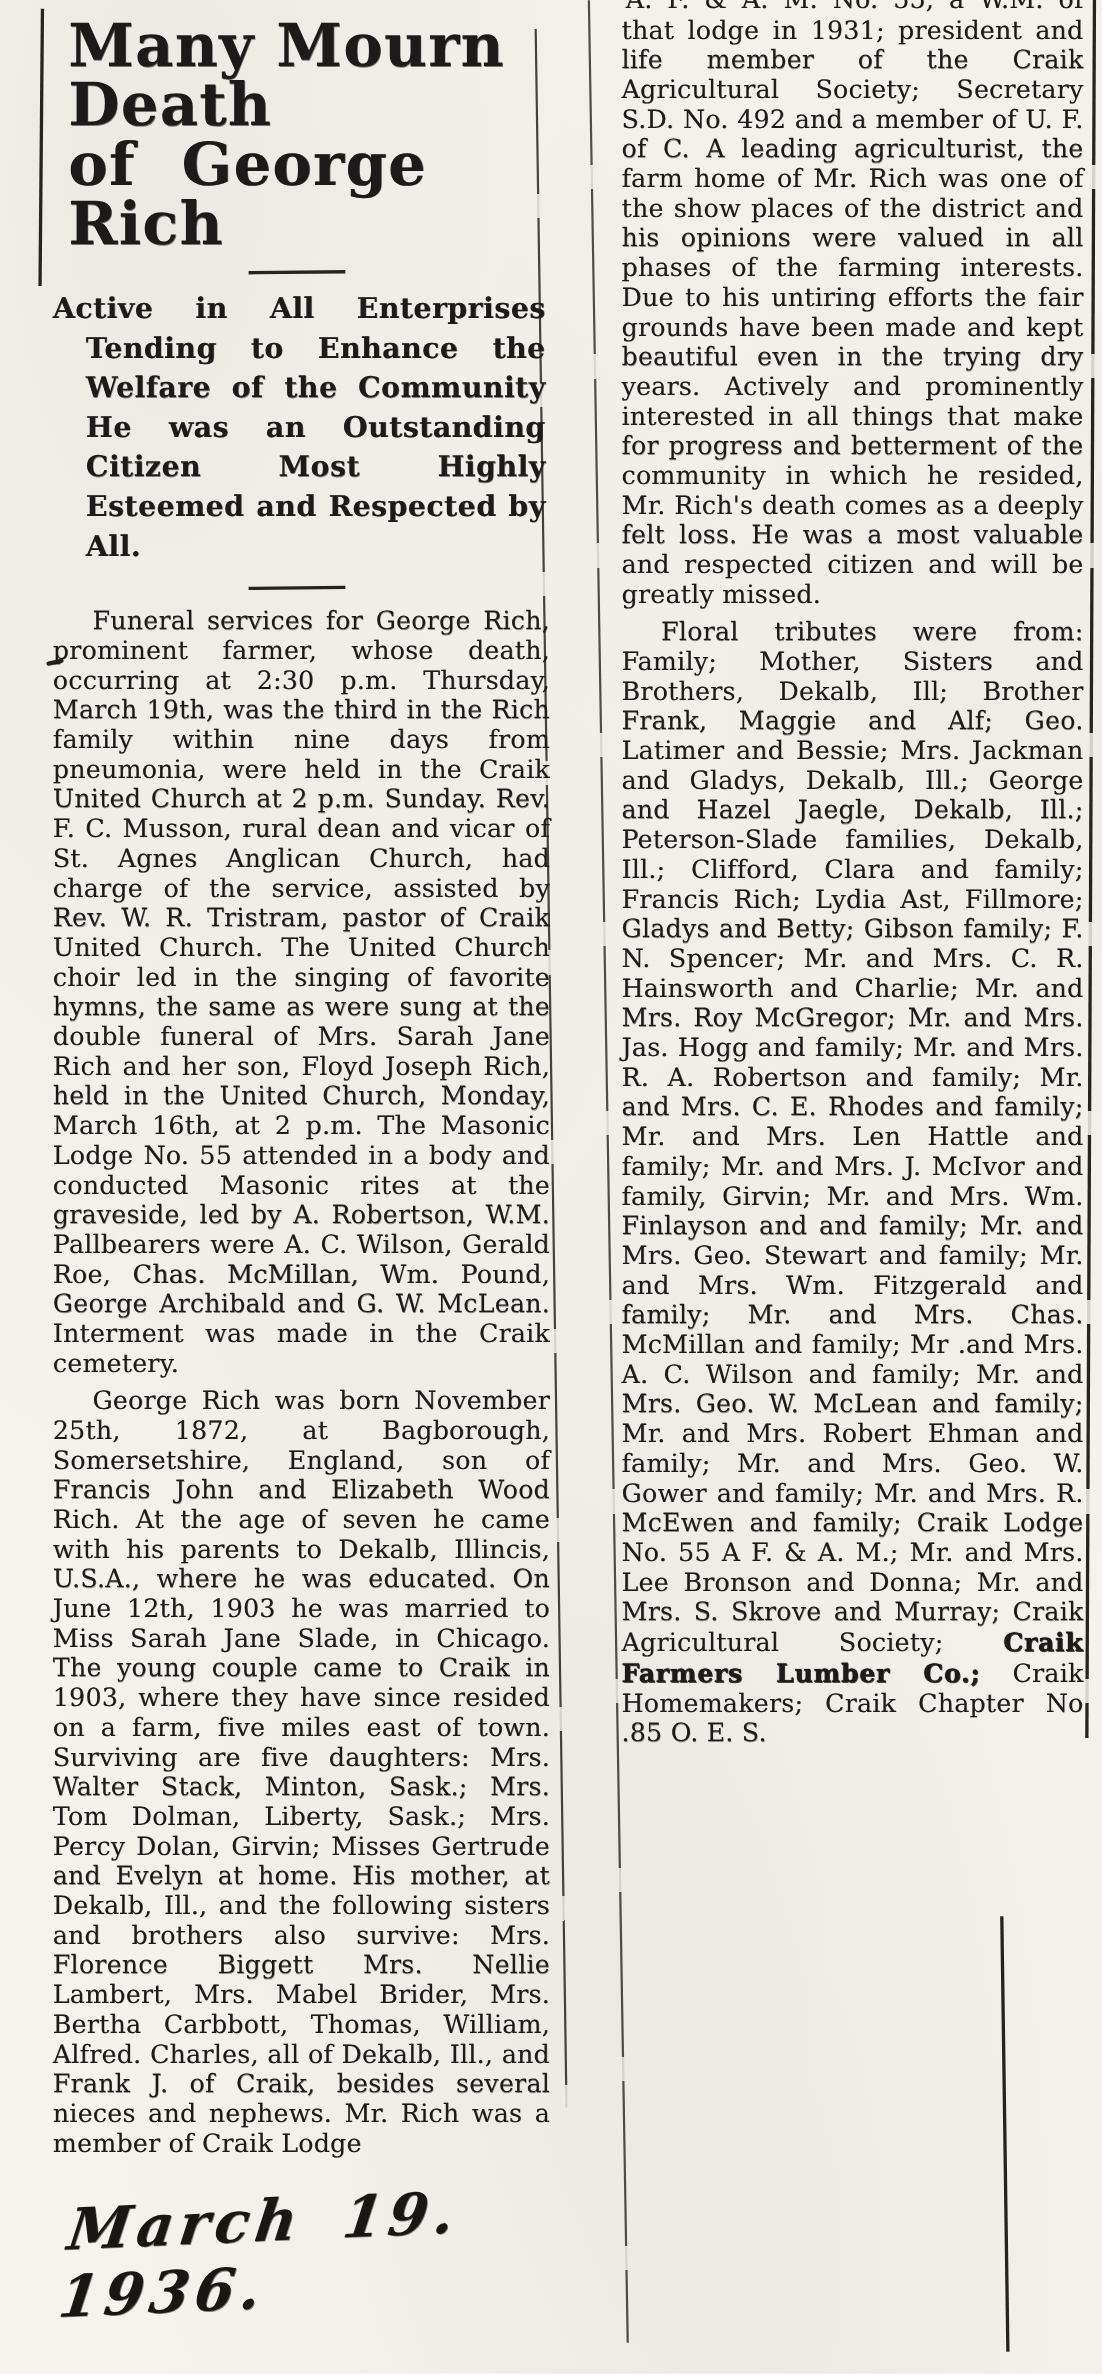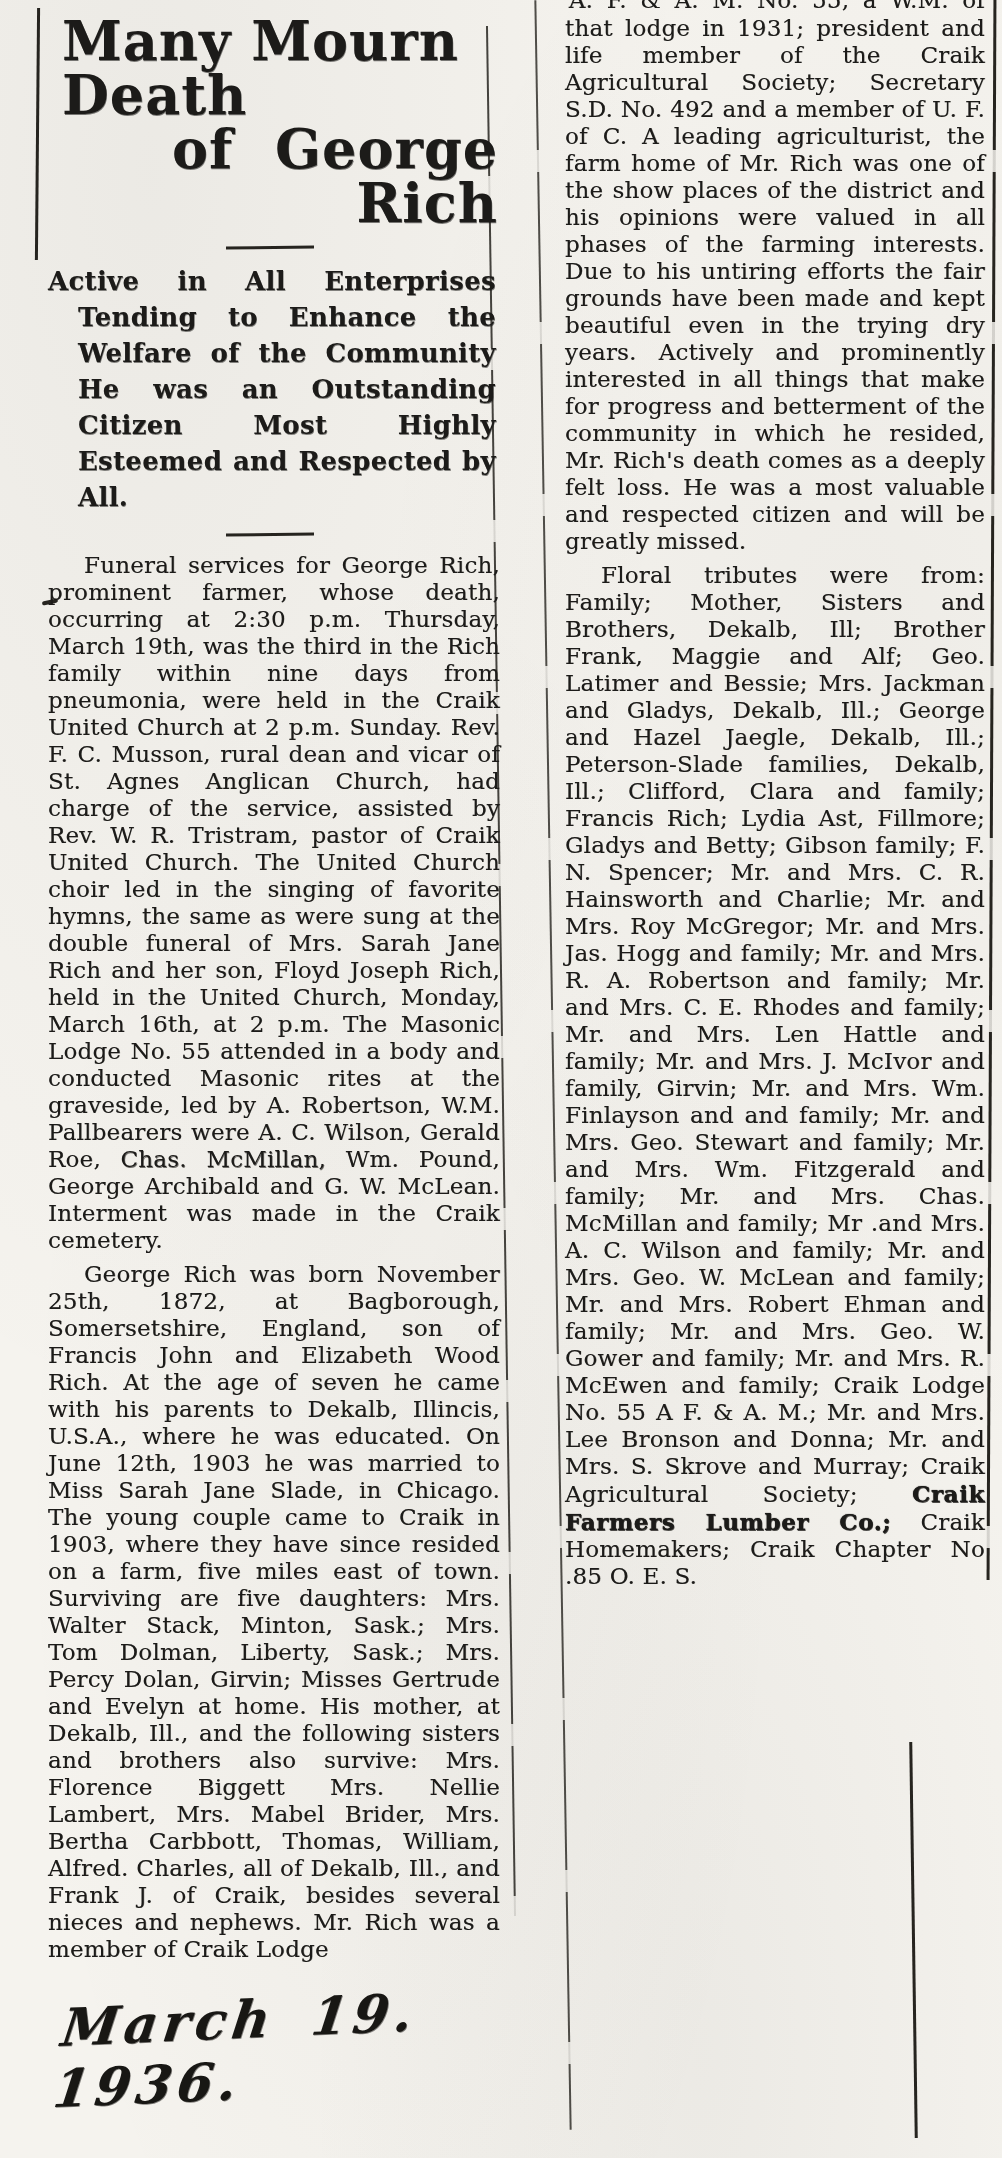--- a/index.html
+++ b/index.html
@@ -33,21 +33,21 @@
   .col-left{left:48px;width:452px;}
   .col-right{left:565px;width:420px;}
 
   .headline{
     margin:14px 0 0 14px;
     font-size:54px;line-height:54px;font-weight:bold;
     letter-spacing:1px;
     text-shadow:0.6px 0.6px 0 rgba(20,20,18,0.55);
   }
   .headline .h-line1{display:block;}
-  .headline .h-line2{display:block;text-align:right;word-spacing:22px;padding-right:2px;}
+  .headline .h-line2{display:block;text-align:left;word-spacing:22px;padding-right:2px;}
 
   .hr-short{
     width:88px;height:3px;background:#26241f;
     margin:16px 0 14px 178px;transform:rotate(-0.6deg);
   }
   .hr-short2{margin-top:18px;margin-bottom:16px;}
 
   .subhead{
     margin:6px 4px 0 0;
     font-size:26px;line-height:36px;font-weight:bold;

